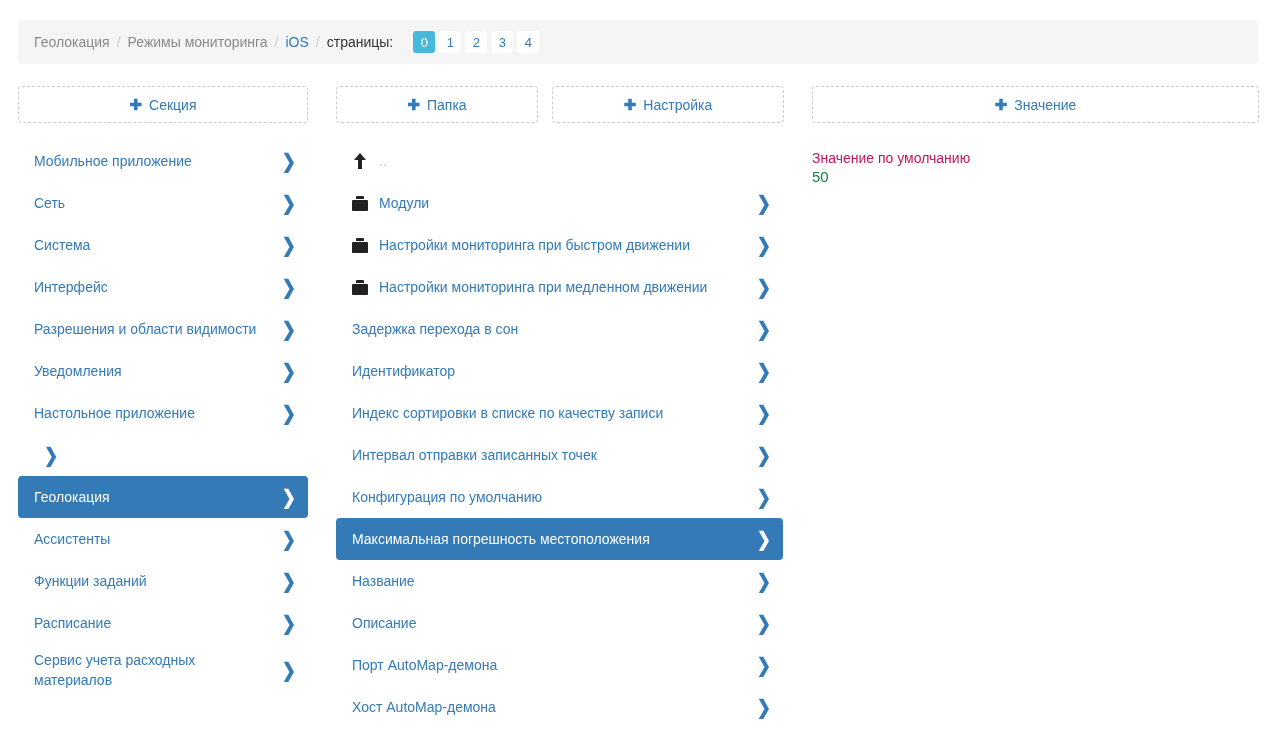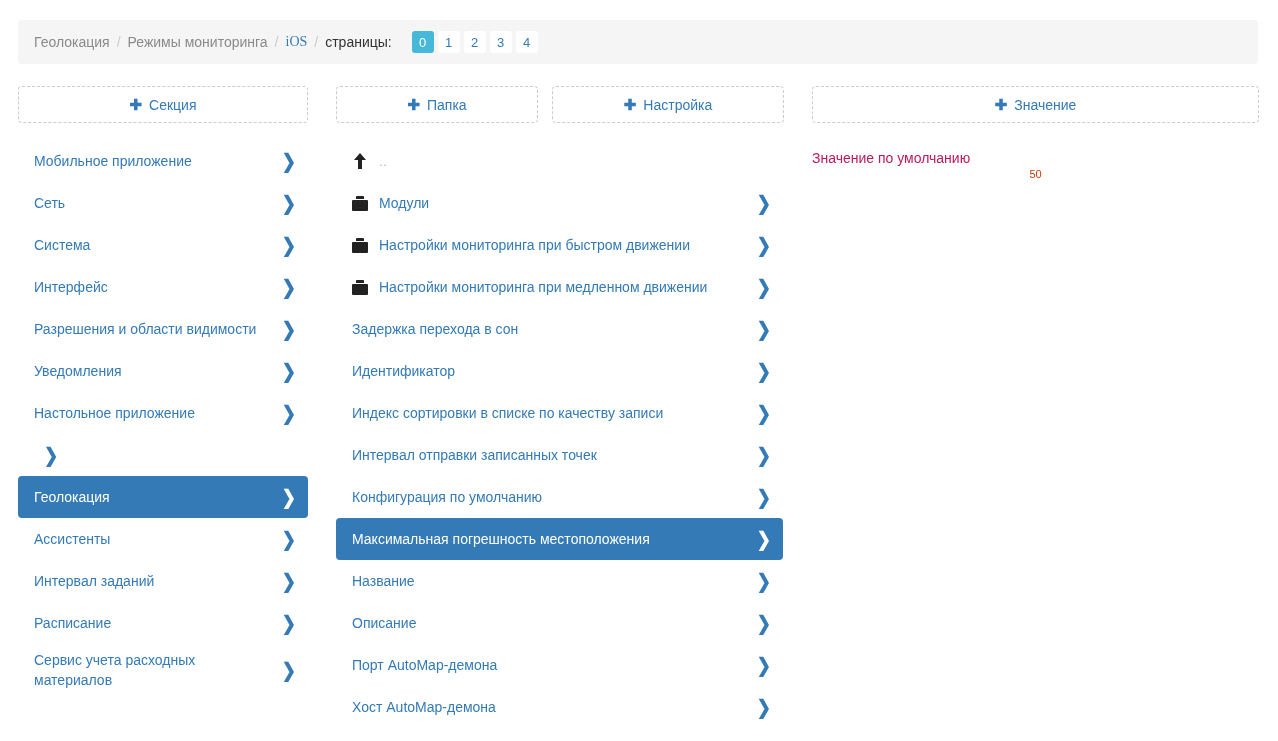--- a/index.html
+++ b/index.html
@@ -23,21 +23,21 @@
     border-radius: 4px;
     display: flex;
     align-items: center;
     padding: 0 16px;
   }
   .crumb {
     color: #8a8a8a;
     font-size: 14px;
     white-space: nowrap;
   }
-  .crumb.link { color: #337ab7; font-family: Liberation Serif, serif; }
+  .crumb.link { color: #337ab7; }
   .crumb-sep {
     color: #cccccc;
     margin: 0 7px;
     font-size: 14px;
   }
   .pages-label {
     color: #333;
     font-size: 14px;
     margin-right: 20px;
     white-space: nowrap;
@@ -159,23 +159,22 @@
   }
   .dots { color: #bbbbbb; font-size: 14px; }
 
   
   .value-label {
     color: #be185d;
     font-size: 14px;
     margin-bottom: 2px;
   }
   .value-text {
-    color: #c2410c;
-    font-size: 11px;
-    text-align: center;
+    color: #15803d;
+    font-size: 15px;
   }
 </style>
 </head>
 <body>
 
 <div class="page">
 
   <div class="breadcrumb-bar">
     <span class="crumb">Геолокация</span>
     <span class="crumb-sep">/</span>
@@ -250,21 +249,21 @@
       </div>
       <div class="list-item selected">
         <span class="label">Геолокация</span>
         <span class="chev">❯</span>
       </div>
       <div class="list-item">
         <span class="label">Ассистенты</span>
         <span class="chev">❯</span>
       </div>
       <div class="list-item">
-        <span class="label">Интервал заданий</span>
+        <span class="label">Функции заданий</span>
         <span class="chev">❯</span>
       </div>
       <div class="list-item">
         <span class="label">Расписание</span>
         <span class="chev">❯</span>
       </div>
       <div class="list-item">
         <span class="label">Сервис учета расходных материалов</span>
         <span class="chev">❯</span>
       </div>

